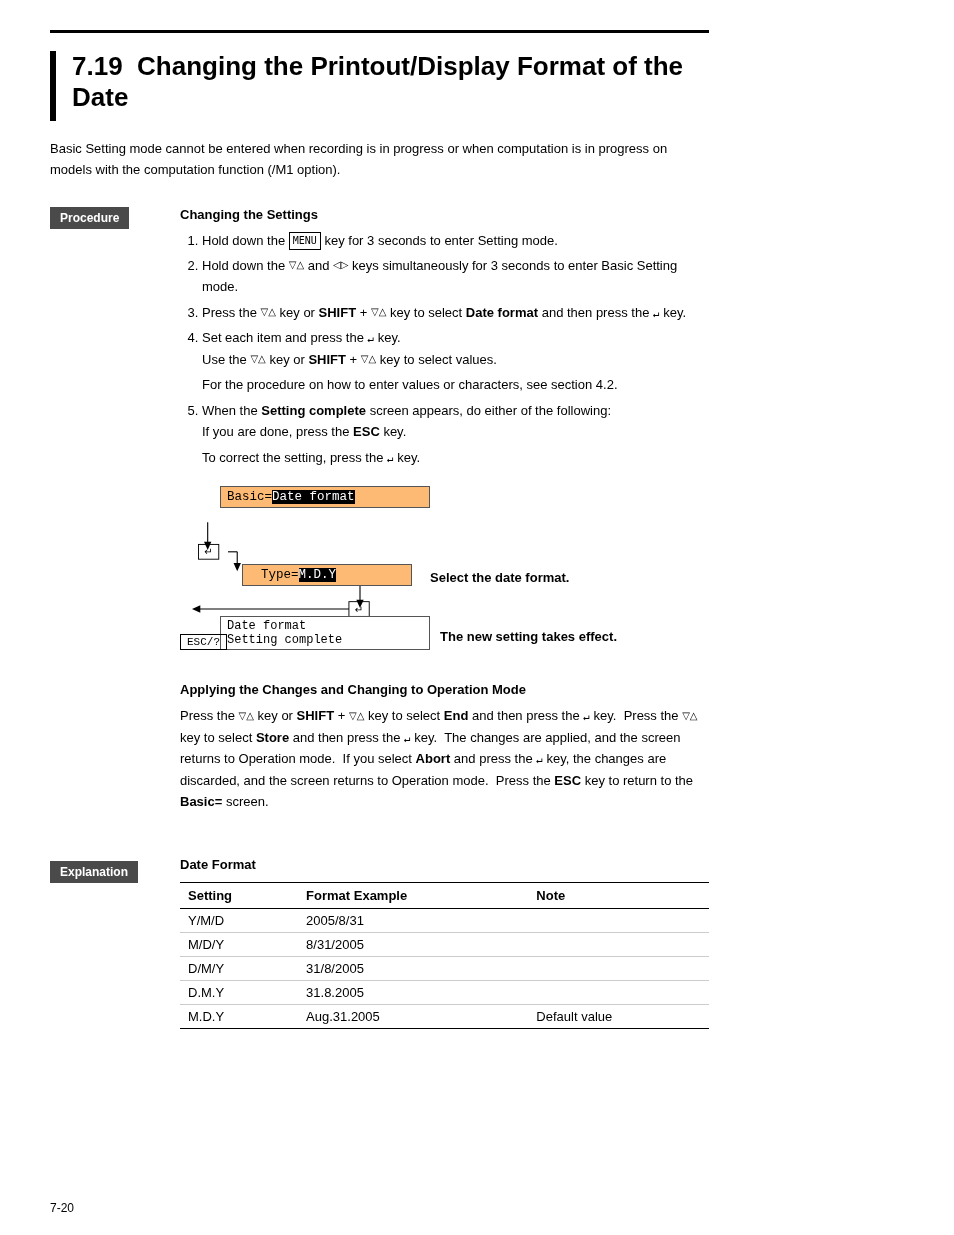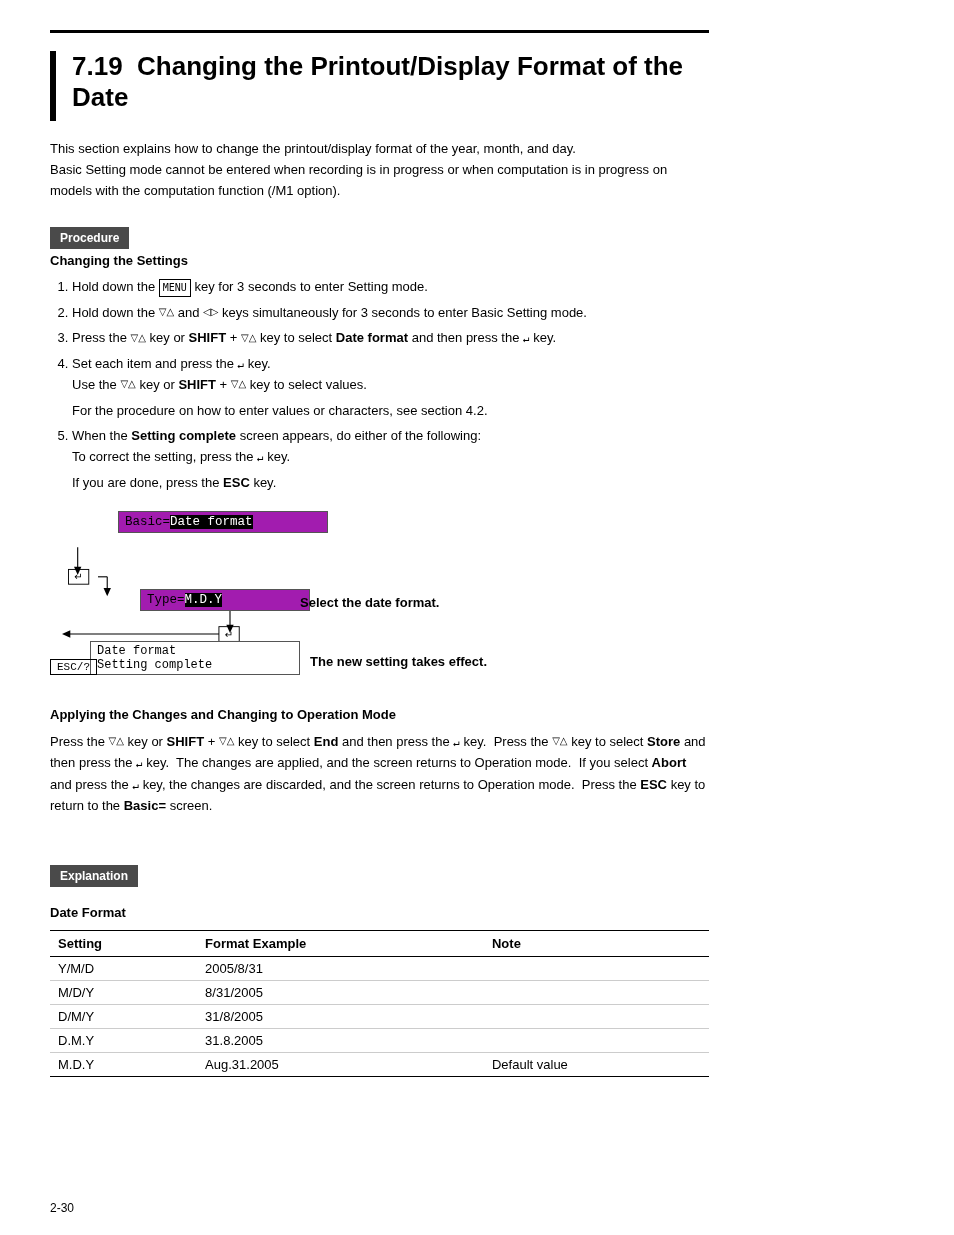--- a/index.html
+++ b/index.html
@@ -48,21 +48,20 @@
       margin-left: 0px;
       margin-bottom: 22px;
       line-height: 1.6;
       padding-left: 0;
     }
 
     
     .content-area {
       display: flex;
       gap: 0;
-      flex-direction: column;
     }
 
     .left-label-col {
       width: 130px;
       flex-shrink: 0;
     }
 
     .right-content-col {
       flex: 1;
     }
@@ -116,25 +115,24 @@
     
     .diagram-area {
       margin: 18px 0 18px 0;
       position: relative;
       height: 175px;
     }
 
     .diagram-box {
       position: absolute;
       border: 1px solid #555;
-      background: #a21caf;
+      background: #fdba74;
       font-family: 'Courier New', monospace;
       font-size: 12.5px;
       padding: 3px 6px;
-      margin-left: 28px;
     }
 
     .diagram-box-top {
       top: 0;
       left: 0;
       width: 210px;
     }
 
     .diagram-box-top span.highlight {
       background: #000;
@@ -177,21 +175,20 @@
     }
 
     .apply-title {
       font-weight: bold;
       margin-bottom: 5px;
     }
 
     
     .section-separator {
       margin: 24px 0;
-      gap: 18px;
     }
 
     
     .date-format-title {
       font-weight: bold;
       margin-bottom: 10px;
       font-size: 13px;
     }
 
     table {
@@ -253,21 +250,20 @@
 <div class="page">
 
   <div class="header-section">
     <div class="section-bar"></div>
     <h1 class="header-title">
       <span>7.19</span>&nbsp;&nbsp;<span>Changing the Printout/Display Format of the Date</span>
     </h1>
   </div>
 
   <div class="intro-text">
-    <p>This section explains how to change the printout/display format of the year, month, and day.</p>
     <p>Basic Setting mode cannot be entered when recording is in progress or when computation is in progress on models with the computation function (/M1 option).</p>
   </div>
 
   <div class="content-area">
     <div class="left-label-col">
       <span class="section-badge">Procedure</span>
     </div>
     <div class="right-content-col">
 
       <div class="subsection-title">Changing the Settings</div>
@@ -282,22 +278,22 @@
         <li>
           Press the <span class="ud-arrow">▽△</span> key or <span class="bold">SHIFT</span> + <span class="ud-arrow">▽△</span> key to select <span class="bold">Date format</span> and then press the <span class="enter-sym">↵</span> key.
         </li>
         <li>
           Set each item and press the <span class="enter-sym">↵</span> key.<br>
           <div class="indent-block">Use the <span class="ud-arrow">▽△</span> key or <span class="bold">SHIFT</span> + <span class="ud-arrow">▽△</span> key to select values.</div>
           <div class="indent-block">For the procedure on how to enter values or characters, see section 4.2.</div>
         </li>
         <li>
           When the <span class="bold">Setting complete</span> screen appears, do either of the following:<br>
+          <div class="indent-block">If you are done, press the <span class="bold">ESC</span> key.</div>
           <div class="indent-block">To correct the setting, press the <span class="enter-sym">↵</span> key.</div>
-          <div class="indent-block">If you are done, press the <span class="bold">ESC</span> key.</div>
         </li>
       </ol>
 
       <div class="diagram-area">
         <svg class="diagram-svg" viewBox="0 0 260 175">
 
           <line x1="30" y1="32" x2="30" y2="55" stroke="#000" stroke-width="1.2"></line>
           <polygon points="26,53 30,62 34,53" fill="#000"></polygon>
 
           <rect x="20" y="56" width="22" height="16" fill="none" stroke="#000" stroke-width="1"></rect>
@@ -316,21 +312,21 @@
 
           <line x1="183" y1="126" x2="20" y2="126" stroke="#000" stroke-width="1.2"></line>
           <polygon points="22,122 13,126 22,130" fill="#000"></polygon>
 
         </svg>
 
         <div class="diagram-box diagram-box-top" style="top:0; left:40px; width:210px; font-family:'Courier New',monospace; font-size:12.5px; border:1px solid #555; padding:3px 6px;">
           Basic=<span class="highlight" style="background:#000;color:#fff;">Date format</span>
         </div>
 
-        <div class="diagram-box diagram-box-mid" style="top:78px; left:62px; width:170px; font-family:'Courier New',monospace; font-size:12.5px; border:1px solid #555; padding:3px 6px;">
+        <div class="diagram-box diagram-box-mid" style="top:78px; left:62px; width:170px; font-family:'Courier New',monospace; font-size:12.5px; border:1px solid #555; padding:3px 18px;">
           Type=<span class="highlight" style="background:#000;color:#fff;">M.D.Y</span>
         </div>
 
         <div class="diagram-label-right" style="position:absolute; top:84px; left:250px; font-size:13px; font-weight:bold; white-space:nowrap;">Select the date format.</div>
 
         <div style="position:absolute; top:130px; left:40px; width:210px; font-family:'Courier New',monospace; font-size:12px; border:1px solid #555; padding:2px 6px 2px 6px;">
           <div>Date format</div>
           <div>Setting complete</div>
         </div>
 
@@ -391,16 +387,16 @@
               <td>Aug.31.2005</td>
               <td>Default value</td>
             </tr>
           </tbody>
       </table>
 
     </div>
   </div>
 
   <div class="page-footer">
-    <span>2-30</span>
+    <span>7-20</span>
   </div>
 
 </div>
 
 </body></html>

